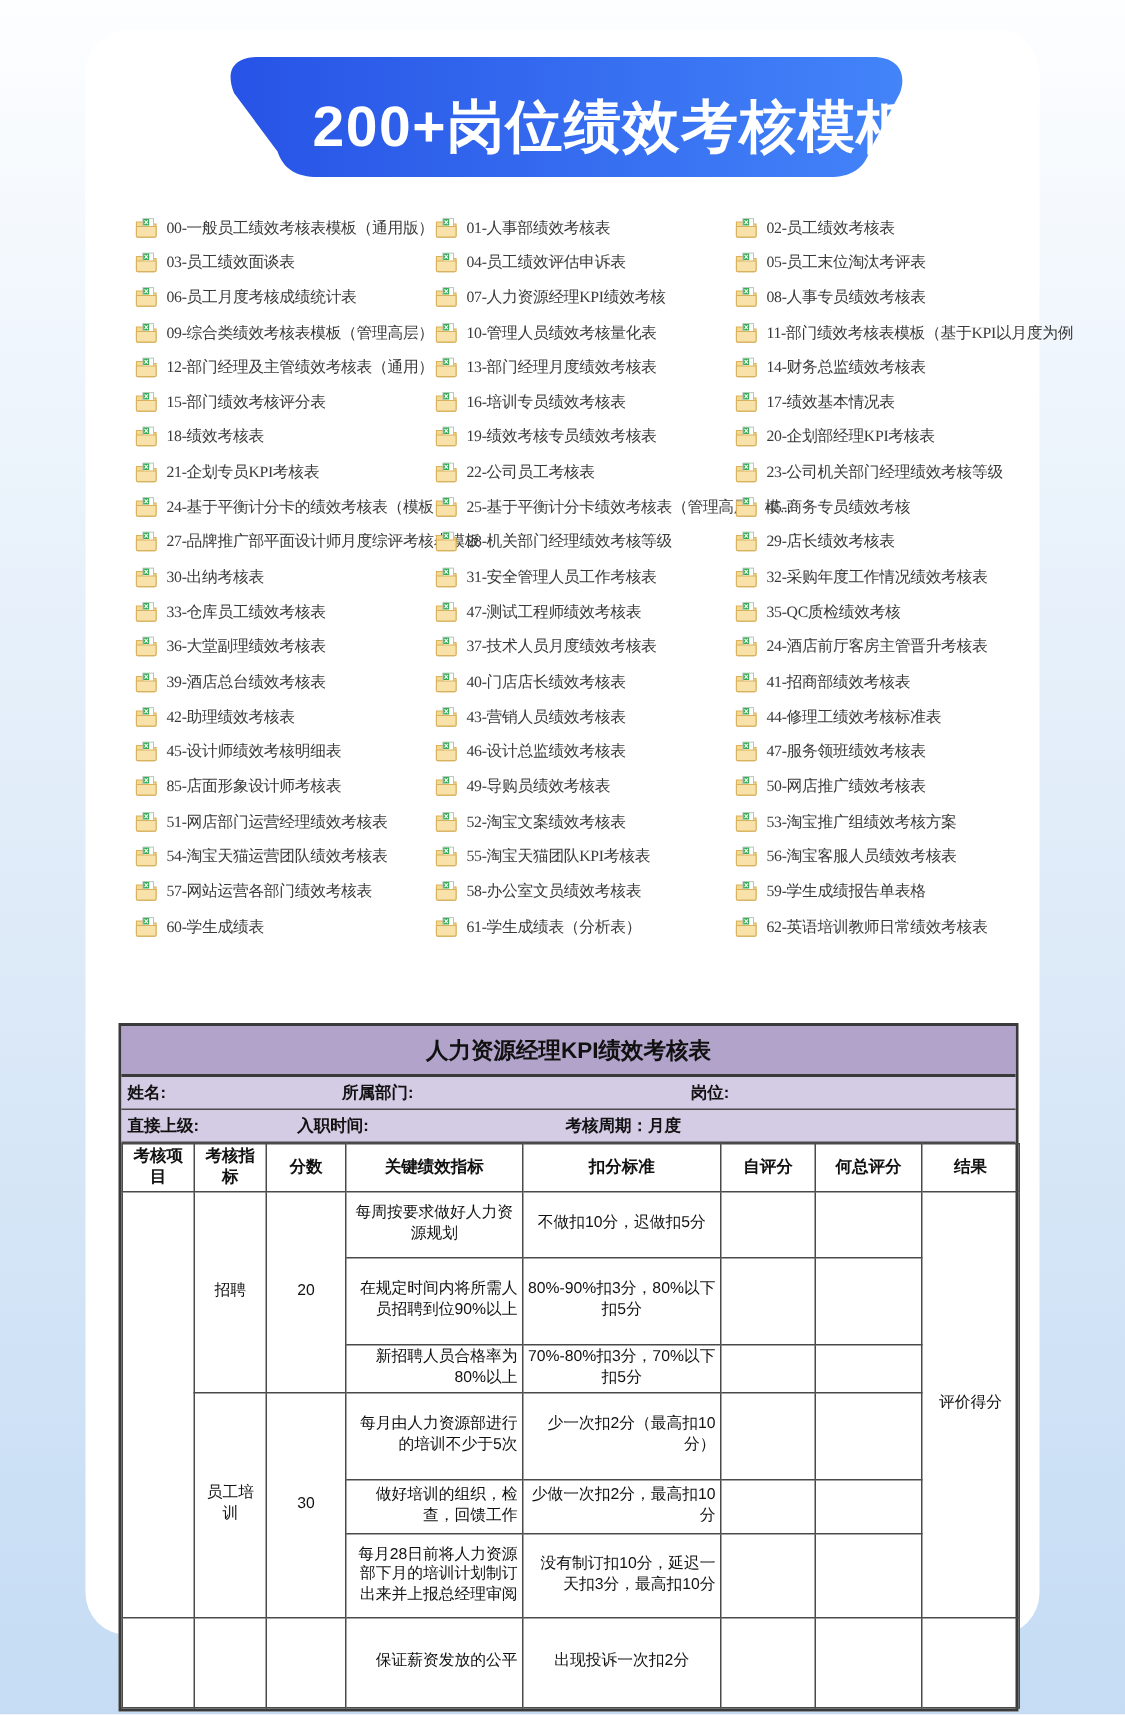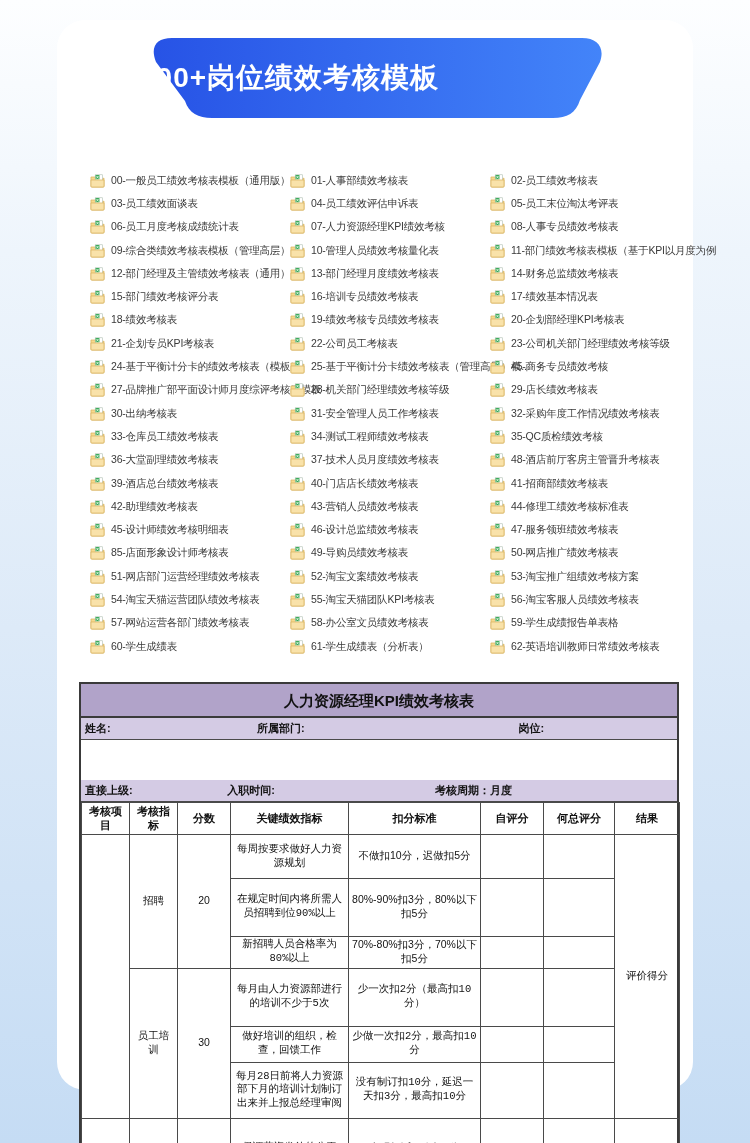--- a/index.html
+++ b/index.html
@@ -10,56 +10,57 @@
     background:linear-gradient(180deg,#fdfeff 0%,#eef5fc 22%,#ddeaf8 55%,#c5dcf4 100%);
   }
   .card {
     position:absolute; left:57px; top:20px; width:636px; height:1070px;
     background:#ffffff; border-radius:28px; overflow:hidden;
   }
   
   .banner { position:absolute; left:140px; top:38px; width:470px; height:80px; z-index:5; }
   .banner svg { position:absolute; left:0; top:0; }
   .banner-title {
-    position:absolute; left:0; right:0; top:21px; text-align:left;
-    color:#ffffff; font-size:28px; font-weight:bold; letter-spacing:1px; z-index:6;
+    position:absolute; left:0; right:0; top:21px; text-align:right;
+    color:#ffffff; font-size:38px; font-weight:bold; letter-spacing:1px; z-index:6;
   }
   
   .filegrid {
-    position:absolute; left:90px; top:169px; width:612px;
+    position:absolute; left:90px; top:140px; width:612px;
     display:grid; grid-template-columns:200px 200px 200px; grid-auto-rows:23.3px;
     align-items:center;
+    font-family:Liberation Serif, serif;
   }
   .file-item { display:flex; align-items:center; gap:6px; white-space:nowrap; }
   .file-item svg { flex:0 0 auto; }
   .file-label { font-size:10.5px; color:#3a3a3a; letter-spacing:-0.2px; }
   
   .tablewrap {
     position:absolute; left:79px; top:682px; width:600px;
     border:2px solid #3a3a3a; background:#fff;
   }
   .t-title {
     height:34px; line-height:34px; text-align:center; font-size:15px; font-weight:bold;
     color:#111; background:#b1a3c9; border-bottom:2px solid #3a3a3a;
   }
   .info-row {
     display:grid; height:22px; align-items:center; background:#d4cbe4;
-    border-bottom:1px solid #4a4a4a; font-size:11px; font-weight:bold; color:#111;gap:29px;
+    border-bottom:1px solid #4a4a4a; font-size:11px; font-weight:bold; color:#111;
   }
   .info-row-1 { grid-template-columns:24% 39% 37%; }
-  .info-row-2 { grid-template-columns:19% 30% 51%;margin-top:40px; }
+  .info-row-2 { grid-template-columns:19% 30% 51%; }
   .info-cell { padding-left:4px; }
   table.kpi { width:100%; border-collapse:collapse; table-layout:fixed; }
   table.kpi th, table.kpi td {
     border:1px solid #4a4a4a; font-size:10.5px; color:#111;
     text-align:center; vertical-align:middle; padding:1px 3px; line-height:1.3;
     overflow:hidden;
   }
   table.kpi th { height:26px; font-weight:bold; font-size:11px; }
-  table.kpi td.al-l { text-align:center;font-family:Liberation Mono, monospace; }
+  table.kpi td.al-l { text-align:right; }
   table.kpi td.al-c { text-align:center; }
 </style>
 </head>
 <body>
 
 <div class="page">
   <div class="card"></div>
 
   <div class="banner">
     <svg width="470" height="80" viewBox="0 0 470 80">
@@ -416,21 +417,21 @@
 <span class="file-label">33-仓库员工绩效考核表</span>
       </div>
       <div class="file-item">
   <svg width="15" height="14" viewBox="0 0 16 15" aria-hidden="true">
     <path d="M1 3.2 h4.6 l1.4 1.4 H15 v8.4 a1 1 0 0 1 -1 1 H2 a1 1 0 0 1 -1 -1 Z" fill="#f7d98d" stroke="#d8b25e" stroke-width="0.8"></path>
     <rect x="5.6" y="0.8" width="7.6" height="11.2" fill="#ffffff" stroke="#b5c4b8" stroke-width="0.7"></rect>
     <rect x="5.9" y="1.1" width="4.2" height="4.6" fill="#34a853"></rect>
     <path d="M6.8 2 l2.4 2.8 M9.2 2 l-2.4 2.8" stroke="#ffffff" stroke-width="0.8"></path>
     <path d="M1 6.4 H15 v6.6 a1 1 0 0 1 -1 1 H2 a1 1 0 0 1 -1 -1 Z" fill="#f9e2a9" stroke="#d8b25e" stroke-width="0.8"></path>
   </svg>
-<span class="file-label">34-测试工程师绩效考核表</span>
+<span class="file-label">47-测试工程师绩效考核表</span>
       </div>
       <div class="file-item">
   <svg width="15" height="14" viewBox="0 0 16 15" aria-hidden="true">
     <path d="M1 3.2 h4.6 l1.4 1.4 H15 v8.4 a1 1 0 0 1 -1 1 H2 a1 1 0 0 1 -1 -1 Z" fill="#f7d98d" stroke="#d8b25e" stroke-width="0.8"></path>
     <rect x="5.6" y="0.8" width="7.6" height="11.2" fill="#ffffff" stroke="#b5c4b8" stroke-width="0.7"></rect>
     <rect x="5.9" y="1.1" width="4.2" height="4.6" fill="#34a853"></rect>
     <path d="M6.8 2 l2.4 2.8 M9.2 2 l-2.4 2.8" stroke="#ffffff" stroke-width="0.8"></path>
     <path d="M1 6.4 H15 v6.6 a1 1 0 0 1 -1 1 H2 a1 1 0 0 1 -1 -1 Z" fill="#f9e2a9" stroke="#d8b25e" stroke-width="0.8"></path>
   </svg>
 <span class="file-label">35-QC质检绩效考核</span>
@@ -456,21 +457,21 @@
 <span class="file-label">37-技术人员月度绩效考核表</span>
       </div>
       <div class="file-item">
   <svg width="15" height="14" viewBox="0 0 16 15" aria-hidden="true">
     <path d="M1 3.2 h4.6 l1.4 1.4 H15 v8.4 a1 1 0 0 1 -1 1 H2 a1 1 0 0 1 -1 -1 Z" fill="#f7d98d" stroke="#d8b25e" stroke-width="0.8"></path>
     <rect x="5.6" y="0.8" width="7.6" height="11.2" fill="#ffffff" stroke="#b5c4b8" stroke-width="0.7"></rect>
     <rect x="5.9" y="1.1" width="4.2" height="4.6" fill="#34a853"></rect>
     <path d="M6.8 2 l2.4 2.8 M9.2 2 l-2.4 2.8" stroke="#ffffff" stroke-width="0.8"></path>
     <path d="M1 6.4 H15 v6.6 a1 1 0 0 1 -1 1 H2 a1 1 0 0 1 -1 -1 Z" fill="#f9e2a9" stroke="#d8b25e" stroke-width="0.8"></path>
   </svg>
-<span class="file-label">48-酒店前厅客房主管晋升考核表</span>
+<span class="file-label">24-酒店前厅客房主管晋升考核表</span>
       </div>
       <div class="file-item">
   <svg width="15" height="14" viewBox="0 0 16 15" aria-hidden="true">
     <path d="M1 3.2 h4.6 l1.4 1.4 H15 v8.4 a1 1 0 0 1 -1 1 H2 a1 1 0 0 1 -1 -1 Z" fill="#f7d98d" stroke="#d8b25e" stroke-width="0.8"></path>
     <rect x="5.6" y="0.8" width="7.6" height="11.2" fill="#ffffff" stroke="#b5c4b8" stroke-width="0.7"></rect>
     <rect x="5.9" y="1.1" width="4.2" height="4.6" fill="#34a853"></rect>
     <path d="M6.8 2 l2.4 2.8 M9.2 2 l-2.4 2.8" stroke="#ffffff" stroke-width="0.8"></path>
     <path d="M1 6.4 H15 v6.6 a1 1 0 0 1 -1 1 H2 a1 1 0 0 1 -1 -1 Z" fill="#f9e2a9" stroke="#d8b25e" stroke-width="0.8"></path>
   </svg>
 <span class="file-label">39-酒店总台绩效考核表</span>

